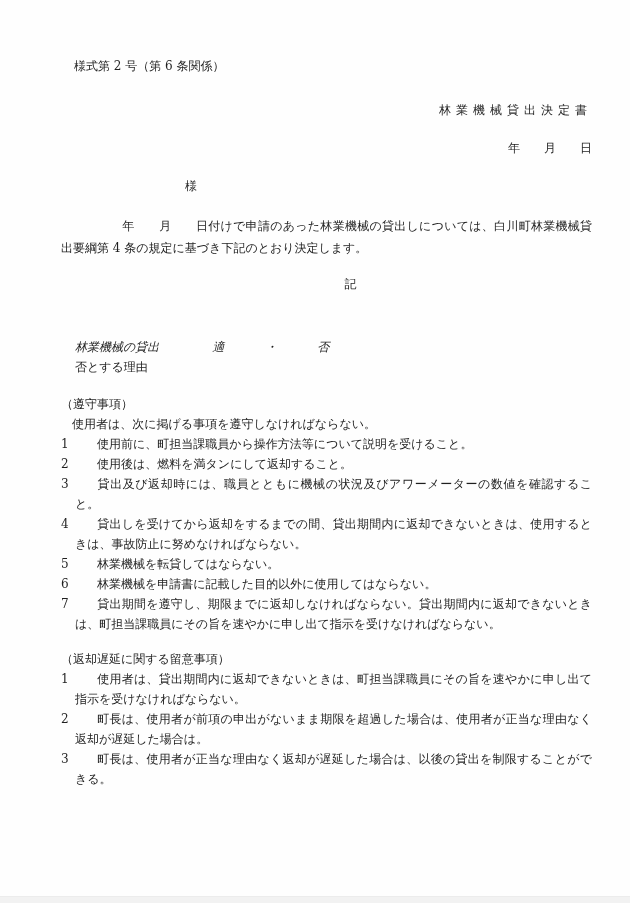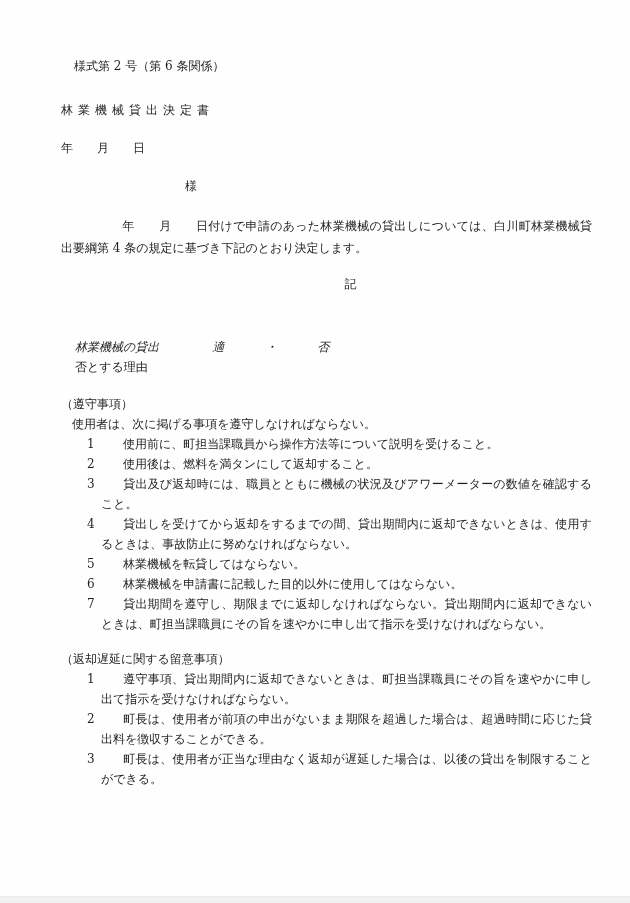--- a/index.html
+++ b/index.html
@@ -12,39 +12,38 @@
     overflow: hidden;
   }
   .page {
     position: absolute; inset: 0;
     box-sizing: border-box;
     padding: 56px 38px 0 61px;
     font-size: 12px;
     line-height: 20px;
   }
   .form-number   { text-indent: 13px; }
-  .doc-title     { text-align: left; letter-spacing: 5px; margin-top: 24px; }
-  .date-line     { margin-top: 18px; }
+  .doc-title     { text-align: right; letter-spacing: 5px; margin-top: 24px; }
+  .date-line     { text-align: right; margin-top: 18px; }
   .addressee     { margin-top: 18px; text-indent: 124px; }
   .sender        { margin-top: 16px; text-indent: 382px; }
   .main-paragraph{ margin-top: 19px; line-height: 22px; text-align: justify; }
   .record-marker { margin-top: 15px; text-align: center; padding-left: 48px; }
   .decision-line { margin-top: 43px; margin-left: 14px; font-style: italic; }
   .decision-line .approve { margin-left: 53px; }
   .decision-line .sep     { margin-left: 41px; }
   .decision-line .reject  { margin-left: 40px; }
   .reason-line   { margin-left: 14px; }
   .section-heading { margin-top: 17px; }
   .section-heading.late { margin-top: 15px; }
   .intro-line    { text-indent: 11px; }
   .num-item {
     padding-left: 14px;
     text-indent: -14px;
     text-align: justify;
-    margin-left: 26px;
   }
   .num-item .num {
     display: inline-block;
     width: 36px;
     text-indent: 0;
   }
   .bottom-edge {
     position: absolute; left: 0; right: 0; bottom: 0;
     height: 6px;
     background: #f2f2f2;
@@ -81,19 +80,19 @@
   <div class="num-item"><span class="num">1</span><span>使用前に、町担当課職員から操作方法等について説明を受けること。</span></div>
   <div class="num-item"><span class="num">2</span><span>使用後は、燃料を満タンにして返却すること。</span></div>
   <div class="num-item"><span class="num">3</span><span>貸出及び返却時には、職員とともに機械の状況及びアワーメーターの数値を確認すること。</span></div>
   <div class="num-item"><span class="num">4</span><span>貸出しを受けてから返却をするまでの間、貸出期間内に返却できないときは、使用するときは、事故防止に努めなければならない。</span></div>
   <div class="num-item"><span class="num">5</span><span>林業機械を転貸してはならない。</span></div>
   <div class="num-item"><span class="num">6</span><span>林業機械を申請書に記載した目的以外に使用してはならない。</span></div>
   <div class="num-item"><span class="num">7</span><span>貸出期間を遵守し、期限までに返却しなければならない。貸出期間内に返却できないときは、町担当課職員にその旨を速やかに申し出て指示を受けなければならない。</span></div>
 
   <div class="section-heading late">（返却遅延に関する留意事項）</div>
 
-  <div class="num-item"><span class="num">1</span><span>遵守事項、貸出期間内に返却できないときは、町担当課職員にその旨を速やかに申し出て指示を受けなければならない。</span></div>
-  <div class="num-item"><span class="num">2</span><span>町長は、使用者が前項の申出がないまま期限を超過した場合は、超過時間に応じた貸出料を徴収することができる。</span></div>
+  <div class="num-item"><span class="num">1</span><span>使用者は、貸出期間内に返却できないときは、町担当課職員にその旨を速やかに申し出て指示を受けなければならない。</span></div>
+  <div class="num-item"><span class="num">2</span><span>町長は、使用者が前項の申出がないまま期限を超過した場合は、使用者が正当な理由なく返却が遅延した場合は。</span></div>
   <div class="num-item"><span class="num">3</span><span>町長は、使用者が正当な理由なく返却が遅延した場合は、以後の貸出を制限することができる。</span></div>
 
 </div>
 
 <div class="bottom-edge"></div>
 
 </body></html>

